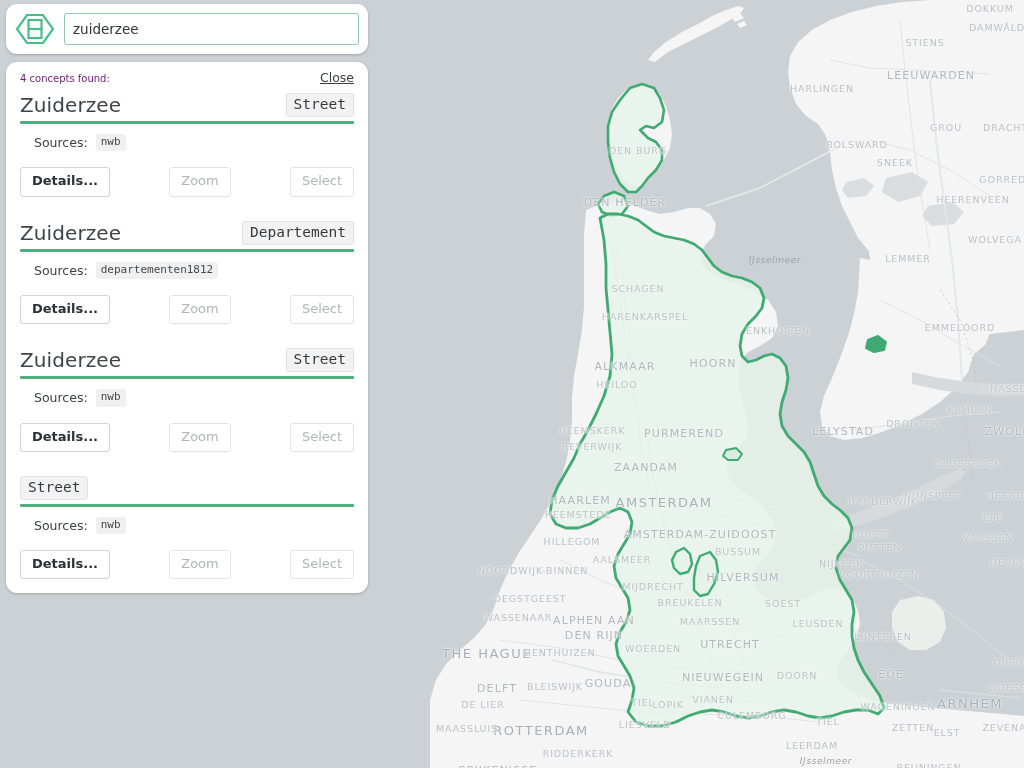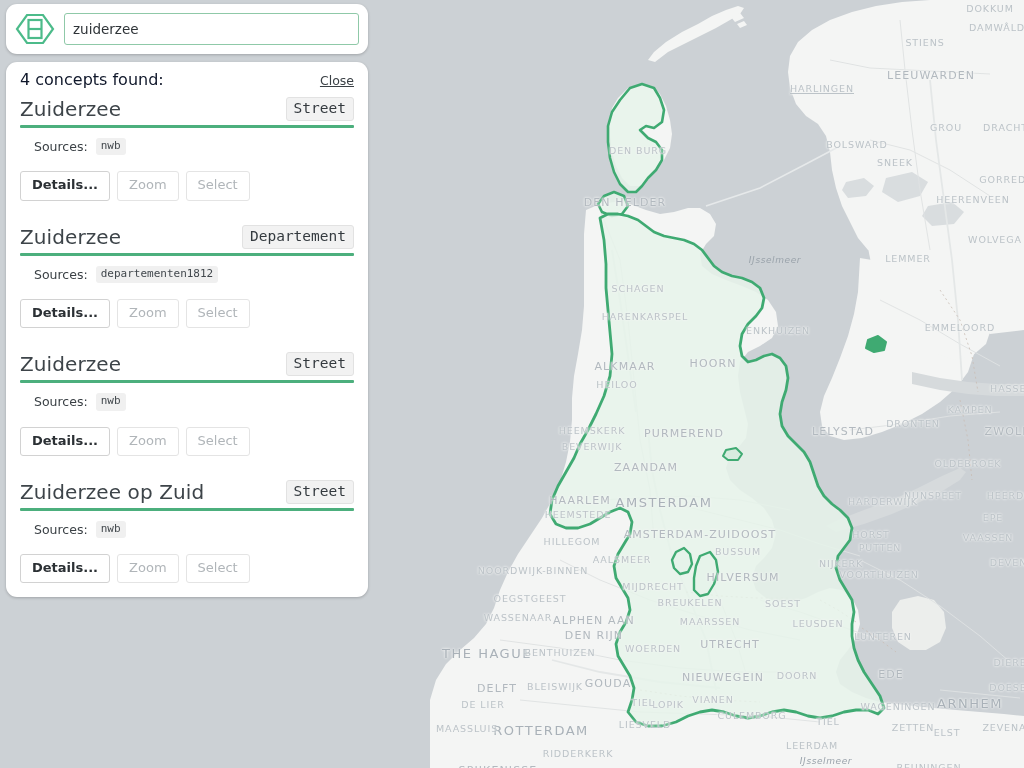--- a/index.html
+++ b/index.html
@@ -72,21 +72,21 @@
   
   #results {
     padding: 0 0 10px 0;
     max-height: 740px;
     overflow: hidden;
   }
   #resulthead {
     display: flex; align-items: baseline; justify-content: space-between;
     padding: 8px 14px 4px 14px;
   }
-  #foundtext { font-size: 16px; color: #0f172a; }
+  #foundtext { font-size: 10px; color: #701a75; }
   #closelink {
     font-size: 12.5px; color: #3a4045;
     text-decoration: underline; cursor: pointer;
   }
 
   .card { padding: 4px 14px 0 14px; }
   .cardhead {
     display: flex; align-items: flex-end; justify-content: space-between;
     gap: 8px;
     padding-bottom: 4px;
@@ -120,21 +120,21 @@
   .sourceslabel { font-size: 12.5px; color: #3a4045; }
   .sourcetag {
     font-family: "DejaVu Sans Mono", "Liberation Mono", monospace;
     font-size: 11px; color: #42484d;
     background: #f0f0f0;
     border-radius: 3px;
     padding: 2px 5px 3px 5px;
     line-height: 1.1;
   }
   .actions {
-    display: flex; justify-content: flex-start; gap: 7px;
+    display: flex; justify-content: space-between; gap: 7px;
     padding: 16px 0 0 0;
     margin-bottom: 20px;
   }
   .btn {
     font-family: "DejaVu Sans", "Liberation Sans", sans-serif;
     font-size: 13px;
     background: #ffffff;
     border: 1px solid #dcdcdc;
     border-radius: 3px;
     padding: 6px 11px 7px 11px;
@@ -347,21 +347,21 @@
         <div class="maplabel ctr small" style="left: 668px; top: 699px;">LOPIK</div>
         <div class="maplabel ctr small" style="left: 643px; top: 697px;">TIEL</div>
         <div class="maplabel ctr small" style="left: 645px; top: 719px;">LIESVELD</div>
         <div class="maplabel ctr small" style="left: 752px; top: 710px;">CULEMBORG</div>
         <div class="maplabel ctr big" style="left: 541px; top: 723px;">ROTTERDAM</div>
         <div class="maplabel ctr small" style="left: 467px; top: 723px;">MAASSLUIS</div>
         <div class="maplabel ctr small" style="left: 578px; top: 748px;">RIDDERKERK</div>
         <div class="maplabel ctr med" style="left: 498px; top: 764px;">SPIJKENISSE</div>
         <div class="maplabel ctr small" style="left: 812px; top: 740px;">LEERDAM</div>
         <div class="maplabel ctr small" style="left: 828px; top: 716px;">TIEL</div>
-        <div class="maplabel ctr small" style="left: 822px; top: 83px; text-decoration: underline;">HARLINGEN</div>
+        <div class="maplabel ctr small" style="left: 822px; top: 83px;">HARLINGEN</div>
         <div class="maplabel ctr med" style="left: 931px; top: 69px;">LEEUWARDEN</div>
         <div class="maplabel ctr small" style="left: 925px; top: 37px;">STIENS</div>
         <div class="maplabel ctr small" style="left: 997px; top: 22px;">DAMWÂLD</div>
         <div class="maplabel ctr small" style="left: 990px; top: 3px;">DOKKUM</div>
         <div class="maplabel ctr small" style="left: 857px; top: 139px;">BOLSWARD</div>
         <div class="maplabel ctr small" style="left: 895px; top: 157px;">SNEEK</div>
         <div class="maplabel ctr small" style="left: 946px; top: 122px;">GROU</div>
         <div class="maplabel ctr small" style="left: 1013px; top: 122px;">DRACHTEN</div>
         <div class="maplabel ctr small" style="left: 973px; top: 194px;">HEERENVEEN</div>
         <div class="maplabel ctr small" style="left: 1010px; top: 174px;">GORREDIJK</div>
@@ -457,21 +457,20 @@
               <span class="sourcetag">nwb</span>
             </div>
             <div class="actions">
               <button class="btn primary">Details...</button>
               <button class="btn disabled">Zoom</button>
               <button class="btn disabled">Select</button>
             </div>
           </div>
           <div class="card">
             <div class="cardhead">
-              <div class="cardtitle">Zuiderzee op Zuid</div>
               <div class="typebadge">Street</div>
             </div>
             <div class="greenrule"></div>
             <div class="sources">
               <span class="sourceslabel">Sources:</span>
               <span class="sourcetag">nwb</span>
             </div>
             <div class="actions">
               <button class="btn primary">Details...</button>
               <button class="btn disabled">Zoom</button>

